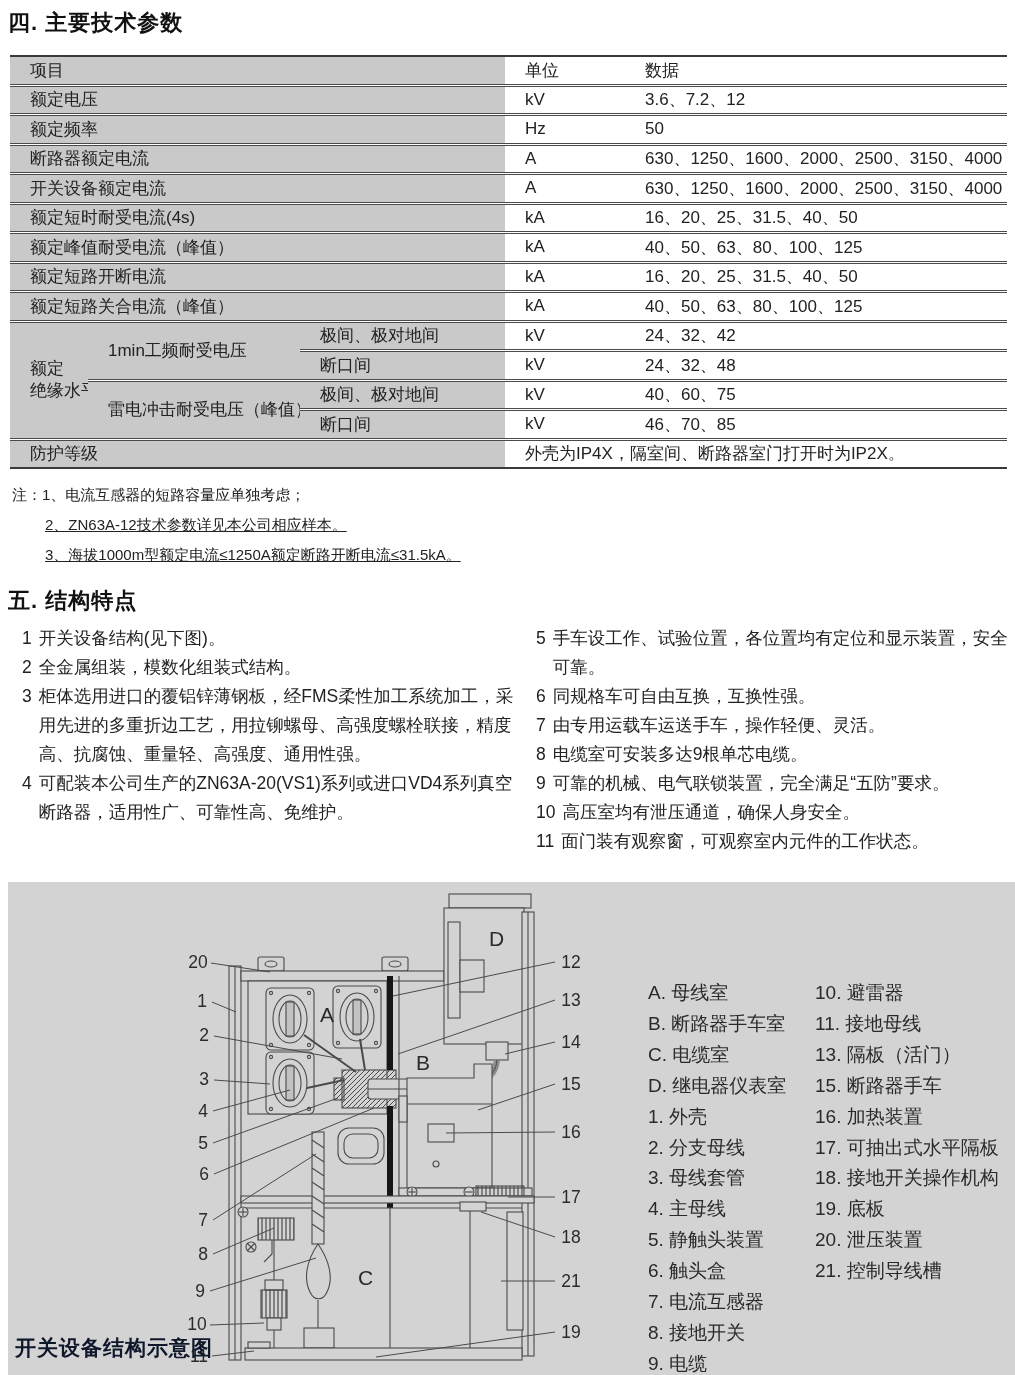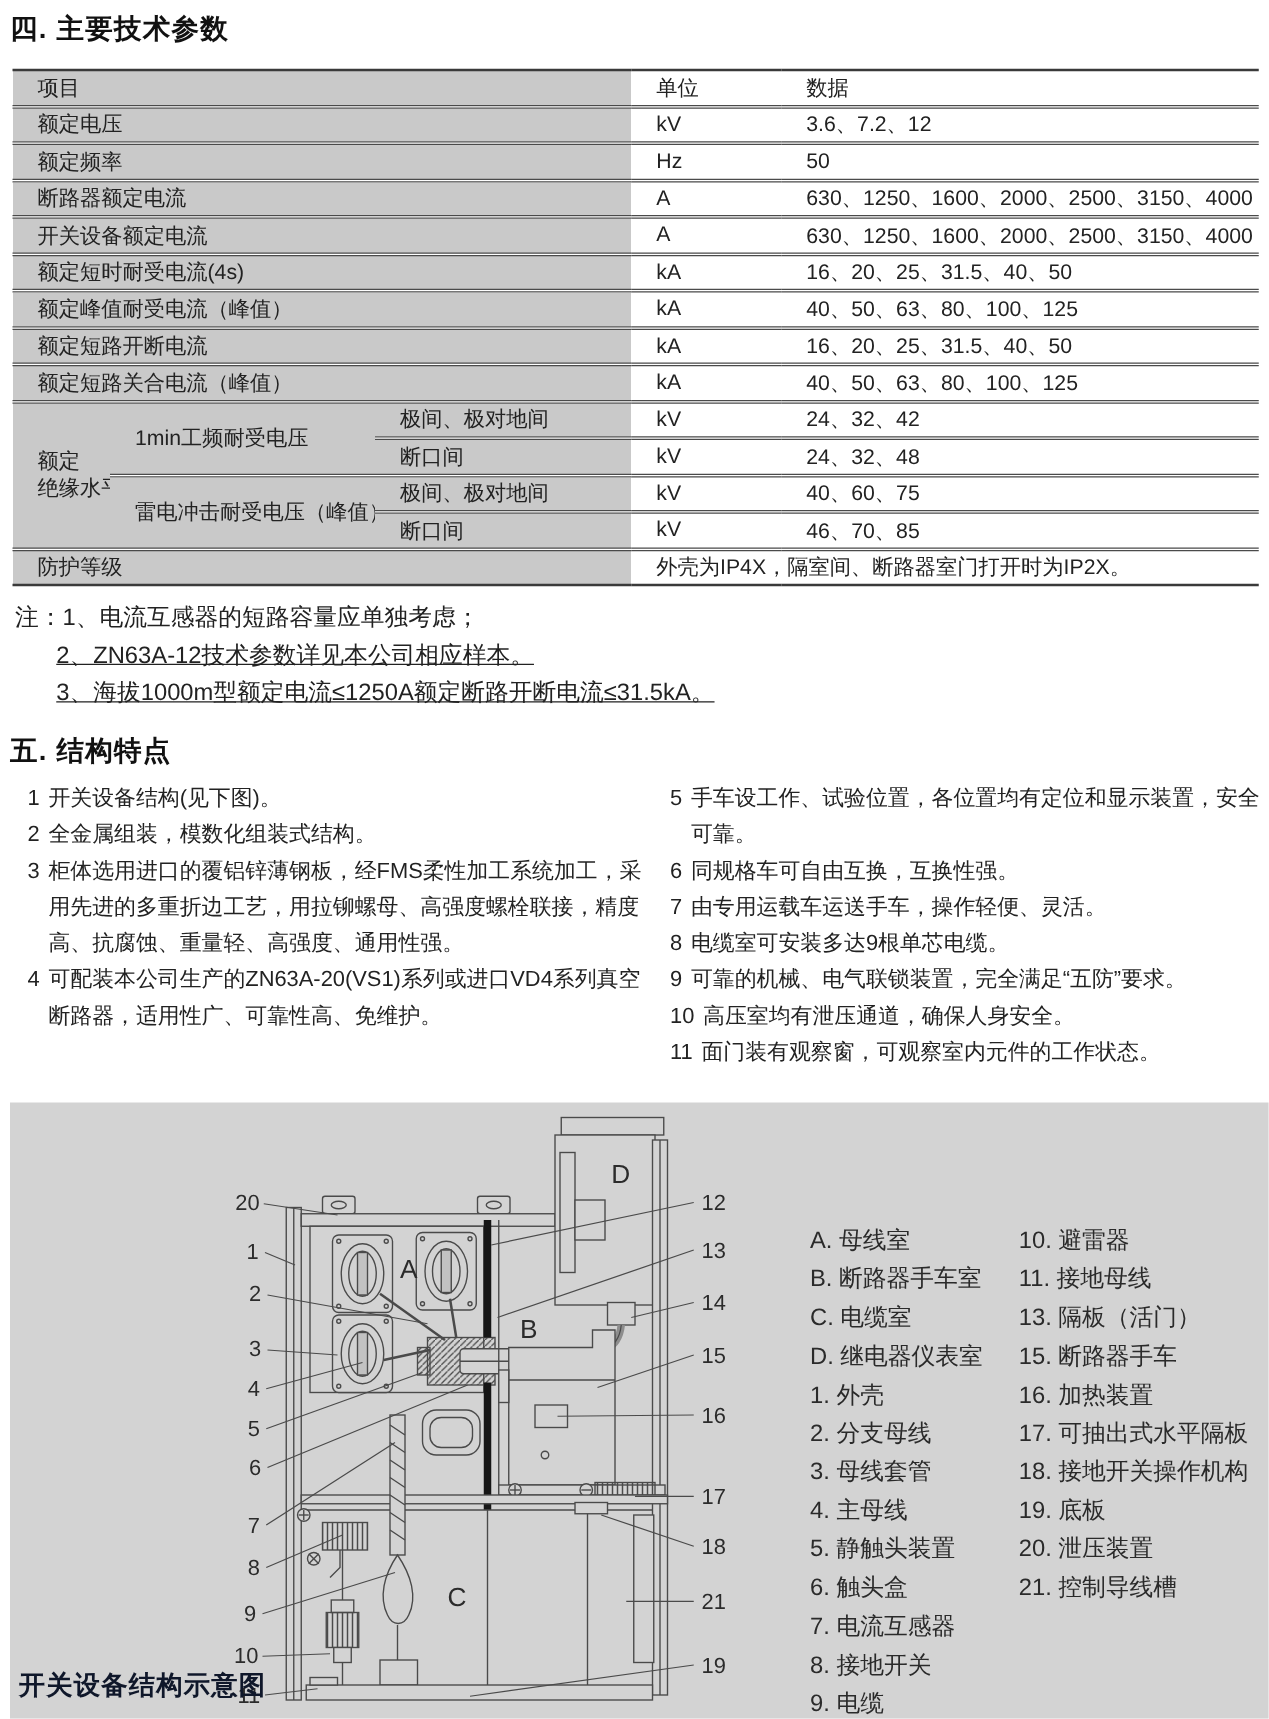--- a/index.html
+++ b/index.html
@@ -22,21 +22,21 @@
   table.params td{
     border-bottom:3px double #4a4a4a;
     padding:0 20px;height:26.5px;vertical-align:middle;
     white-space:nowrap;overflow:hidden;margin-left:24px;
   }
   table.params tr.last td{border-bottom:none;}
   td.g{background:#c9c9c9;}
   td.ins-group div{line-height:22px;}
 
   
-  .notes{position:absolute;left:12px;top:480px;font-size:19px;color:#222;}
+  .notes{position:absolute;left:12px;top:480px;font-size:15px;color:#222;}
   .note-line{line-height:30px;white-space:nowrap;}
   .note-line.ind{margin-left:33px;text-decoration:underline;}
 
   
   .features{position:absolute;left:22px;top:624px;width:992px;display:flex;}
   .fcol{font-size:17.5px;color:#222;}
   .fcol.left{width:492px;margin-right:22px;}
   .fcol.right{width:478px;}
   .feat{display:flex;line-height:29px;}
   .fnum{flex:0 0 auto;margin-right:7px;}

